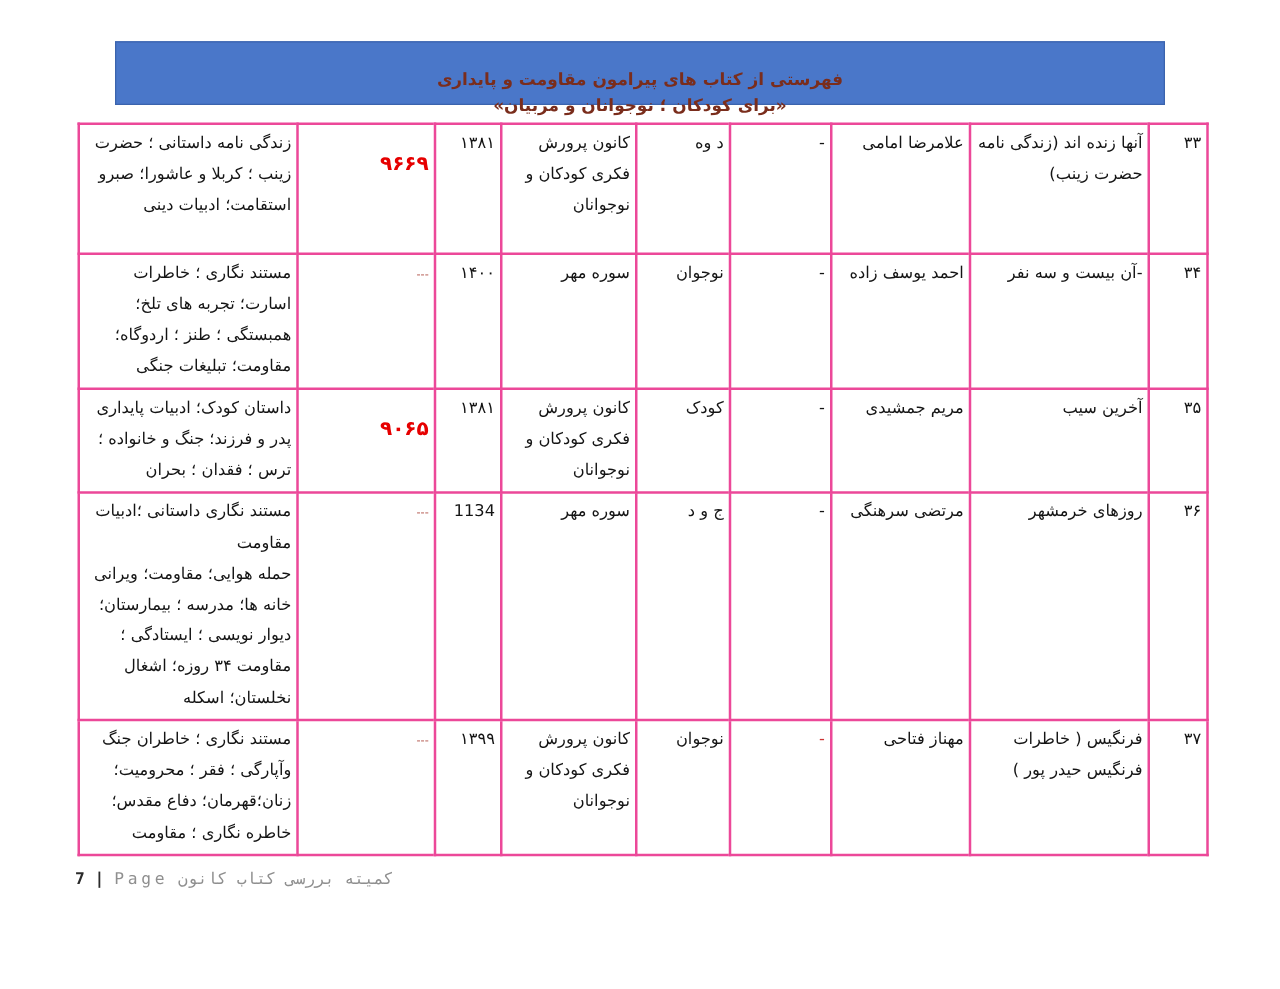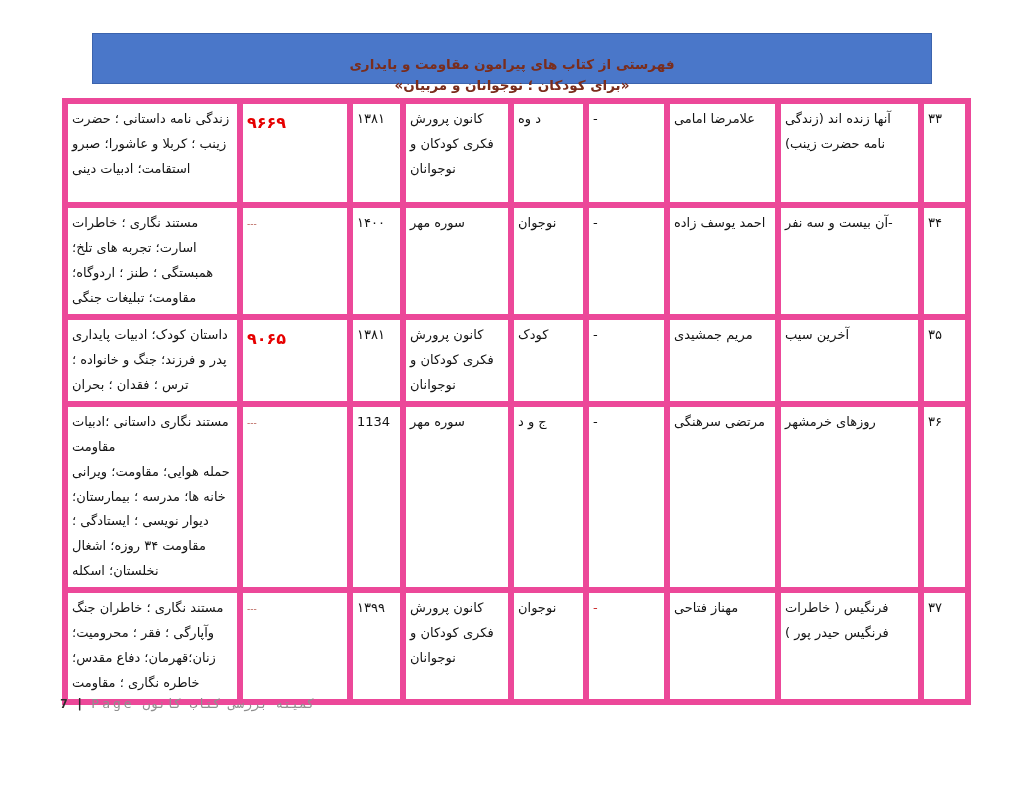--- a/index.html
+++ b/index.html
@@ -8,29 +8,29 @@
 
   
   .banner{position:absolute;left:92px;top:33px;width:840px;height:51px;box-sizing:border-box;
           background:#4a77c9;border:1px solid #3b63ad;direction:rtl;text-align:center;
           padding-top:20px;}
   .banner div{font-size:13.5px;font-weight:bold;color:#7a2d1c;line-height:21px;}
 
   
   table.books{position:absolute;left:62px;top:98px;width:903px;border-collapse:collapse;
               direction:rtl;table-layout:fixed;}
-  table.books td{border:6px solid #ec4899;vertical-align:top;text-align:left;
+  table.books td{border:2px solid #ec4899;vertical-align:top;text-align:right;
                  font-size:13px;line-height:1.92;color:#141414;padding:3px 4px;overflow:hidden;
                  box-sizing:border-box;}
   tr.r1{height:104px;} tr.r2{height:103px;} tr.r3{height:77px;} tr.r4{height:178px;} tr.r5{height:108px;}
 
   td.cell-num{font-size:15px;padding-top:5px;}
   td.cell-title{padding-top:5px;}
   td.cell-subject{white-space:pre-line;}
-  td.cell-code.code-num{color:#e60000;font-weight:bold;font-size:16px;letter-spacing:1px;padding-top:4px;}
+  td.cell-code.code-num{color:#e60000;font-weight:bold;font-size:16px;letter-spacing:1px;padding-top:16px;}
   td.cell-code.code-dash{color:#b2544a;font-size:9px;line-height:26px;}
   td.cell-dash{font-size:13px;}
   td.cell-dash.dash-red{color:#cc3333;}
 
   
   .footer{position:absolute;left:60px;top:696px;direction:rtl;white-space:nowrap;
           font-family:"DejaVu Sans Mono","Liberation Mono",monospace;
           font-size:13px;color:#8f8f8f;letter-spacing:3px;}
   .footer .ltr{direction:ltr;unicode-bidi:embed;}
   .footer .pagenum{color:#2b2b2b;font-weight:bold;}

